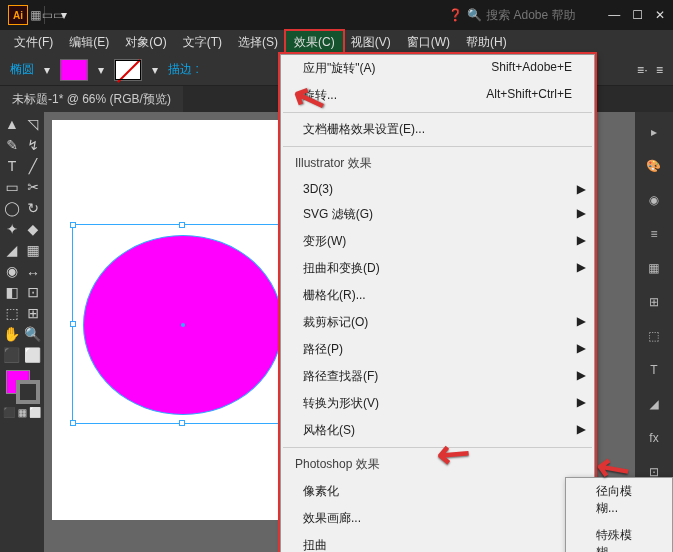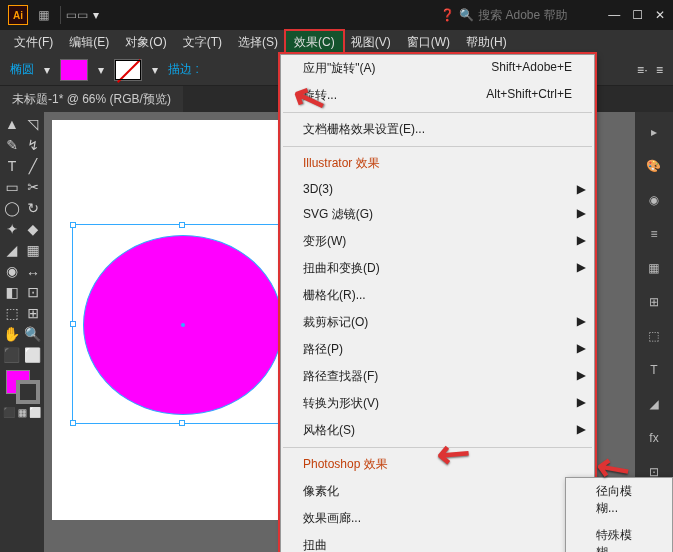--- a/index.html
+++ b/index.html
@@ -1,17 +1,17 @@
 <!DOCTYPE html>
 <html><head>
 <meta charset="utf-8">
 <style>
 *{margin:0;padding:0;box-sizing:border-box;font-family:"Microsoft YaHei",Arial,sans-serif;font-size:12px;color:#ddd;user-select:none}
 body{background:#333;width:673px;height:552px;overflow:hidden;position:relative}
-.titlebar{height:30px;background:#1a1a1a;display:flex;align-items:center;padding:0 8px;gap:8px}
+.titlebar{height:30px;background:#1a1a1a;display:flex;align-items:center;padding:0 8px;}
 .ai-logo{width:20px;height:20px;background:#2a0a0a;border:1px solid #ff9a00;display:flex;align-items:center;justify-content:center;font-size:10px;color:#ff9a00;font-weight:bold}
 .tb-icon{width:16px;height:16px;display:flex;align-items:center;justify-content:center;color:#aaa}
 .tb-sep{width:1px;height:18px;background:#444}
 .tb-search{margin-left:auto;display:flex;align-items:center;gap:4px;color:#888}
 .tb-search input{background:transparent;border:none;color:#888;width:110px;outline:none}
 .win-btns{display:flex;gap:12px;margin-left:12px}
 .menubar{height:24px;background:#333;display:flex;align-items:center;padding:0 6px}
 .menu-item{padding:3px 8px;cursor:default}
 .menu-item.active{background:#14532d;outline:2px solid #d33}
 .ctrlbar{height:32px;background:#333;border-bottom:1px solid #222;display:flex;align-items:center;padding:0 10px;gap:10px}
@@ -38,21 +38,21 @@
 .h-lc{left:-3px;top:50%;margin-top:-3px}.h-rc{right:-3px;top:50%;margin-top:-3px}
 .ellipse{position:absolute;left:10px;top:10px;width:200px;height:180px;background:#ff00ff;border-radius:50%;border:1px solid #3af}
 .center-dot{position:absolute;left:50%;top:50%;width:4px;height:4px;background:#3af;border-radius:50%;margin:-2px}
 .rpanel{width:38px;background:#333;display:flex;flex-direction:column;align-items:center;gap:14px;padding-top:10px}
 .rp-icon{width:20px;height:20px;color:#bbb;display:flex;align-items:center;justify-content:center}
 .menu-popup{position:absolute;left:280px;top:54px;width:315px;background:#f0f0f0;border:1px solid #999;box-shadow:2px 2px 6px rgba(0,0,0,.4);outline:2px solid #d33}
 .menu-popup .mi{padding:5px 22px;color:#222;position:relative}
 .menu-popup .mi .sc{position:absolute;right:22px;color:#222}
 .menu-popup .mi .ar{position:absolute;right:8px;color:#222}
 .menu-popup .sep{height:1px;background:#ccc;margin:3px 2px}
-.menu-popup .hdr{padding:5px 22px;color:#c2410c}
+.menu-popup .hdr{padding:5px 14px;color:#404040}
 .submenu{position:absolute;left:565px;top:477px;width:108px;background:#f0f0f0;border:1px solid #999;box-shadow:2px 2px 6px rgba(0,0,0,.4)}
 .submenu .smi{padding:5px 30px;color:#222}
 .submenu .smi.hl{background:#3a7ab8;color:#fff;outline:2px solid #d33}
 .arrow{position:absolute;font-size:40px;color:#d33;font-weight:bold;text-shadow:1px 1px 2px rgba(0,0,0,.5)}
 .arrow1{left:292px;top:75px;transform:rotate(-20deg)}
 .arrow2{left:438px;top:430px;transform:rotate(40deg)}
 .arrow3{left:598px;top:445px;transform:rotate(55deg)}
 </style>
 </head>
 <body>

